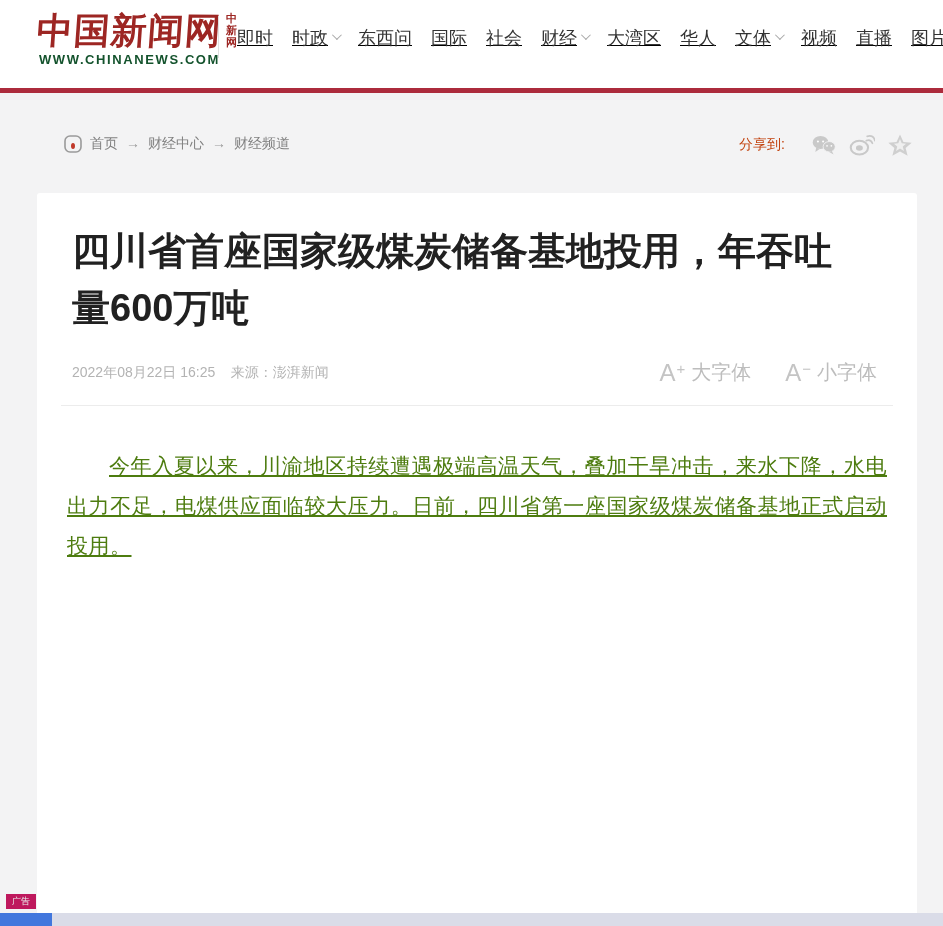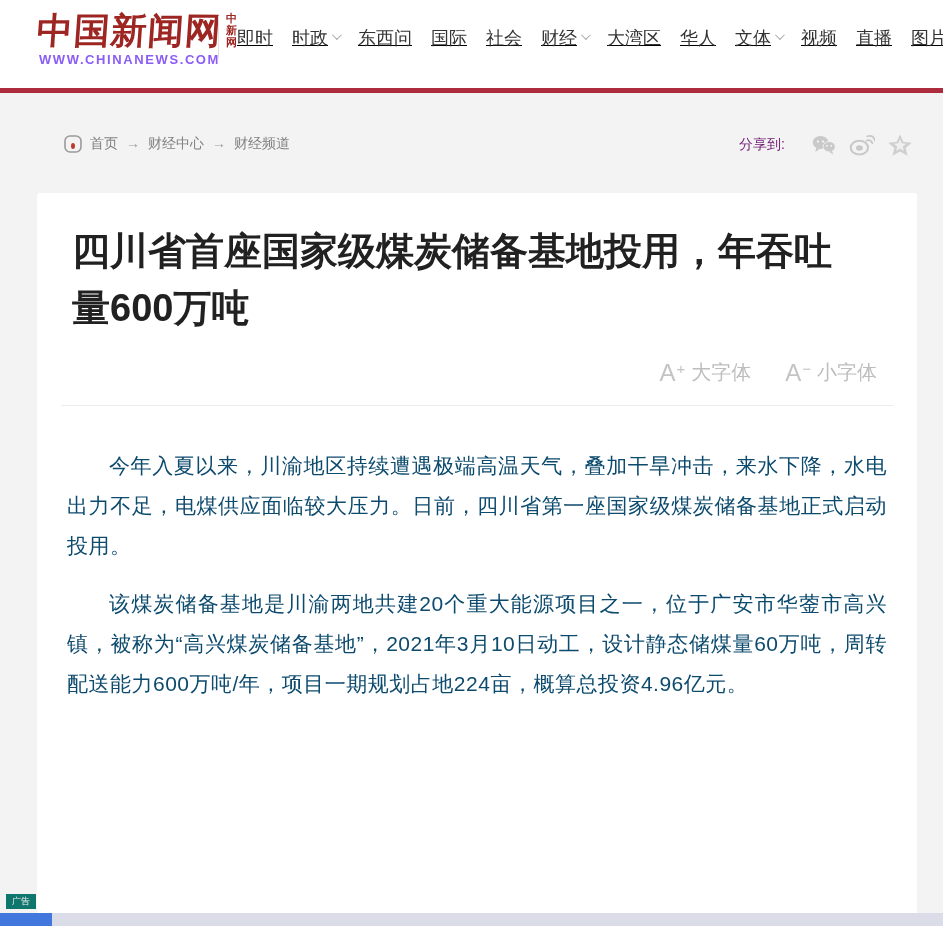--- a/index.html
+++ b/index.html
@@ -8,65 +8,65 @@
 
   
   .header { position:relative; width:943px; height:88px; background:#ffffff; }
   .logo-wrap { position:absolute; left:37px; top:10px; display:flex; align-items:flex-start; cursor:pointer; }
   .logo-main { font-family:"DejaVu Serif","Liberation Serif",serif; font-weight:900;
     font-size:36px; line-height:40px; color:#9d2623; letter-spacing:1px;
     transform:skewX(-4deg); }
   .logo-side { display:flex; flex-direction:column; margin-left:4px; margin-top:2px; }
   .logo-side span { font-size:11px; line-height:12px; color:#9d2623; font-weight:bold; }
   .logo-url { position:absolute; left:39px; top:52px; font-size:13px; letter-spacing:1.6px;
-    color:#8b5cf6; font-weight:bold;text-align:right; }
+    color:#14532d; font-weight:bold;text-align:right; }
   .logo-divider { position:absolute; left:218px; top:16px; width:1px; height:42px; background:#e0e0e0; }
 
   .nav { position:absolute; left:237px; top:26px; right:0; display:flex; align-items:center;
     white-space:nowrap; overflow:hidden;text-decoration:underline; }
   .nav-item { font-size:18px; color:#333; text-decoration:none; margin-right:19px;
     display:inline-flex; align-items:center; cursor:pointer; }
   .chev { display:inline-block; width:7px; height:7px; border-right:1.5px solid #a9a9a9;
     border-bottom:1.5px solid #a9a9a9; transform:rotate(45deg) translateY(-2px);
     margin-left:4px; margin-top:-4px; }
 
   .red-bar { width:943px; height:5px; background:#ac2b3c; }
 
   
   .crumb-row { position:relative; width:943px; height:52px; margin-top:30px; }
   .crumbs { position:absolute; left:40px; top:12px; display:flex; align-items:center;
     font-size:14px; color:#808080;padding-left:24px; }
   .home-icon { width:18px; height:18px; margin-right:8px; cursor:pointer; }
   .crumb-link { color:#808080; text-decoration:none; cursor:pointer; }
   .crumb-sep { margin:0 8px; color:#9a9a9a; }
   .share { position:absolute; right:30px; top:10px; display:flex; align-items:center; }
-  .share-label { font-size:14px; color:#701a75; margin-right:14px; }
+  .share-label { font-size:14px; color:#c2410c; margin-right:14px; }
   .share-icon { width:26px; height:24px; margin-left:12px; cursor:pointer; opacity:.85; }
 
   
   .card { position:relative; width:880px; margin:18px 0 0 37px; background:#ffffff;
     border-radius:3px; min-height:728px; padding:28px 24px 40px 24px; }
   .article-title { width:795px; margin:2px 0 0 11px; font-size:38px; line-height:57px;
     font-weight:bold; color:#212121; font-family:"Liberation Sans","DejaVu Sans",sans-serif; }
   .meta-row { position:relative; margin:26px 0 0 11px; height:22px; }
   .meta-left { font-size:14px; color:#b3b3b3; }
   .meta-left .src-name { color:#b3b3b3; text-decoration:none; }
   .font-controls { position:absolute; right:16px; top:-4px; display:flex; align-items:center; }
   .font-btn { display:inline-flex; align-items:center; margin-left:34px; cursor:pointer; color:#c4c4c4; }
   .font-btn .big-a { font-size:24px; line-height:24px; font-weight:400; }
   .font-btn .sign { font-size:15px; margin:-8px 6px 0 1px; }
   .font-btn .fc-label { font-size:20px; color:#bdbdbd; }
   .meta-divider { width:832px; height:1px; background:#ececec; margin:20px auto 0 auto; }
 
   .body-text { margin:40px 6px 0 6px; }
-  .body-text p { font-size:21px; line-height:40px; color:#0c4a6e; text-align:justify;
-    text-indent:2em; margin-bottom:18px; letter-spacing:.5px; }
+  .body-text p { font-size:21px; line-height:40px; color:#4d7c0f; text-align:justify;
+    text-indent:2em; margin-bottom:18px; letter-spacing:.5px;text-decoration:underline; }
 
   
-  .ad-stub { position:fixed; left:6px; top:894px; width:30px; height:15px; background:#0f766e;
+  .ad-stub { position:fixed; left:6px; top:894px; width:30px; height:15px; background:#be185d;
     color:#ebebeb; font-size:9px; line-height:15px; text-align:center; cursor:pointer; }
   .h-scrollbar { position:fixed; left:0; bottom:0; width:943px; height:13px; background:#dadce8; }
   .h-thumb { position:absolute; left:0; top:0; width:52px; height:13px; background:#4277dd; cursor:grab; }
 </style>
 </head>
 <body>
 
 <div class="header">
   <div class="logo-wrap">
     <div class="logo-main">中国新闻网</div>
@@ -153,38 +153,42 @@
       <path d="M15 1 L19 9.5 L28.5 10.5 L21.5 16.5 L23.8 25.5 L15 20.5 L6.2 25.5 L8.5 16.5 L1.5 10.5 L11 9.5 Z" fill="#c9c9c9"></path>
       <path d="M15 6 L17 11 L22 11.5 L18.2 14.8 L19.5 19.8 L15 17 L10.5 19.8 L11.8 14.8 L8 11.5 L13 11 Z" fill="#efefef"></path>
     </svg>
   </div>
 </div>
 
 <div class="card">
   <h1 class="article-title">四川省首座国家级煤炭储备基地投用，年吞吐量600万吨</h1>
 
   <div class="meta-row">
+    <span class="meta-left">
+      <span>2022年08月22日 16:25</span>
+      &nbsp;&nbsp;
+      <span>来源：</span><a class="src-name">澎湃新闻</a>
+    </span>
     <span class="font-controls">
       <span class="font-btn">
         <span class="big-a">A</span>
           <span class="sign">+</span>
         <span class="fc-label">大字体</span>
       </span>
       <span class="font-btn">
         <span class="big-a">A</span>
           <span class="sign">−</span>
         <span class="fc-label">小字体</span>
       </span>
     </span>
   </div>
 
   <div class="meta-divider"></div>
 
   <div class="body-text">
       <p>今年入夏以来，川渝地区持续遭遇极端高温天气，叠加干旱冲击，来水下降，水电出力不足，电煤供应面临较大压力。日前，四川省第一座国家级煤炭储备基地正式启动投用。</p>
-      <p>该煤炭储备基地是川渝两地共建20个重大能源项目之一，位于广安市华蓥市高兴镇，被称为“高兴煤炭储备基地”，2021年3月10日动工，设计静态储煤量60万吨，周转配送能力600万吨/年，项目一期规划占地224亩，概算总投资4.96亿元。</p>
     </div>
 </div>
 
 <div class="ad-stub">广告</div>
 <div class="h-scrollbar">
   <div class="h-thumb"></div>
 </div>
 
 </body></html>

